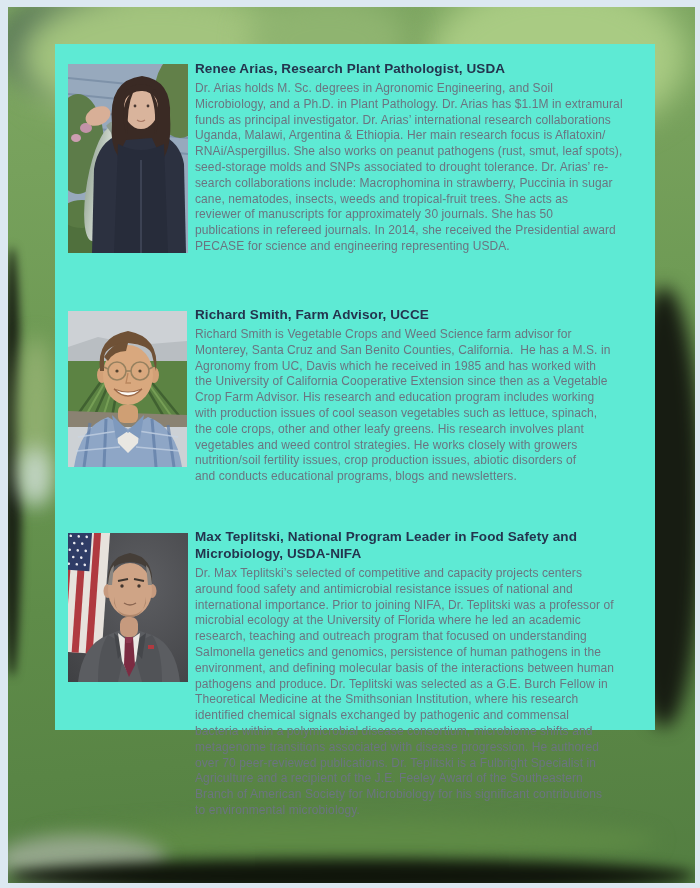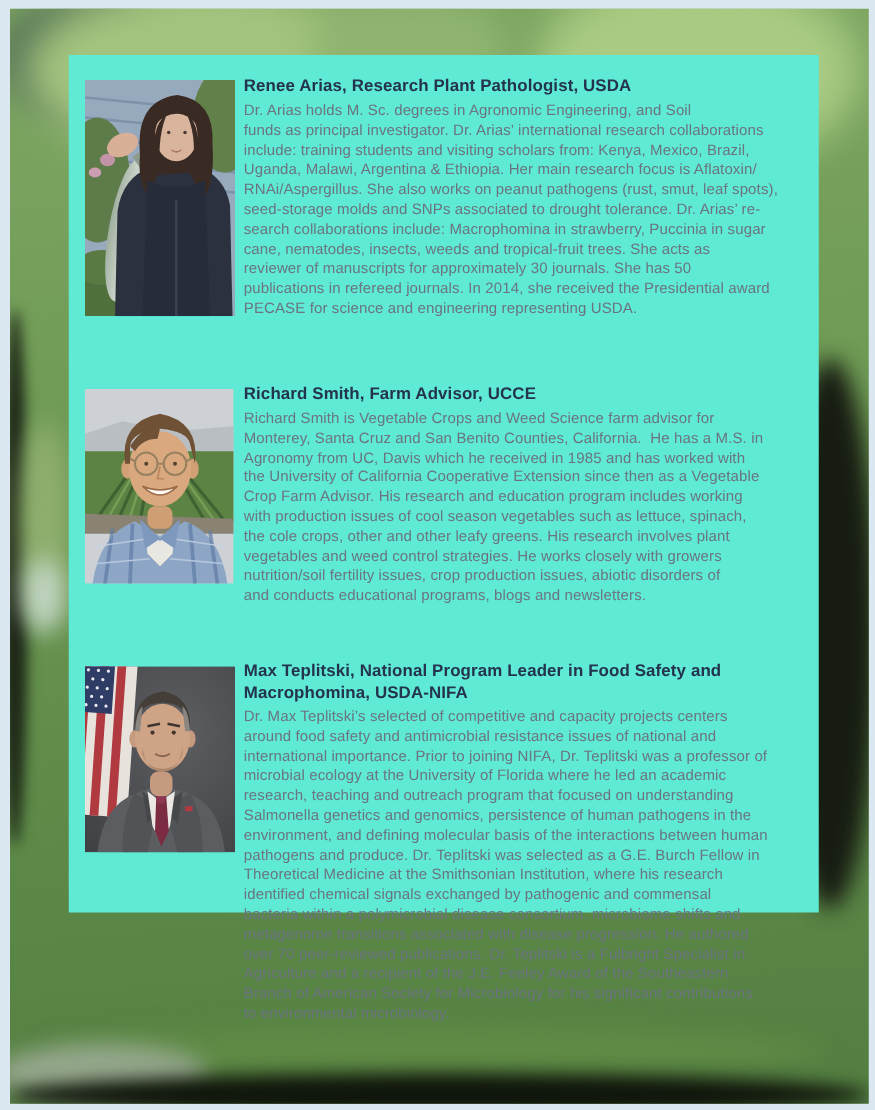--- a/index.html
+++ b/index.html
@@ -113,22 +113,22 @@
           <path d="M50,80 Q73,92 96,80 L100,189 L46,189 Z" fill="#272c3a"></path>
           <line x1="73" y1="96" x2="73" y2="189" stroke="#3c4253" stroke-width="2"></line>
         </svg>
       </div>
       <div class="bio-text">
         <div class="bio-heading">
             <div>Renee Arias, Research Plant Pathologist, USDA</div>
           </div>
         <div class="bio-body">
             <div>Dr. Arias holds M. Sc. degrees in Agronomic Engineering, and Soil</div>
+            <div>Microbiology, and a Ph.D. in Plant Pathology. Dr. Arias has $1.1M in extramural</div>
             <div>funds as principal investigator. Dr. Arias’ international research collaborations</div>
-            <div>include: training students and visiting scholars from: Kenya, Mexico, Brazil,</div>
             <div>Uganda, Malawi, Argentina &amp; Ethiopia. Her main research focus is Aflatoxin/</div>
             <div>RNAi/Aspergillus. She also works on peanut pathogens (rust, smut, leaf spots),</div>
             <div>seed-storage molds and SNPs associated to drought tolerance. Dr. Arias’ re-</div>
             <div>search collaborations include: Macrophomina in strawberry, Puccinia in sugar</div>
             <div>cane, nematodes, insects, weeds and tropical-fruit trees. She acts as</div>
             <div>reviewer of manuscripts for approximately 30 journals. She has 50</div>
             <div>publications in refereed journals. In 2014, she received the Presidential award</div>
             <div>PECASE for science and engineering representing USDA.</div>
           </div>
       </div>
@@ -263,21 +263,21 @@
           <path d="M66,46 L76,48" stroke="#3f362f" stroke-width="2" fill="none"></path>
           <circle cx="54" cy="53" r="1.7" fill="#42362e"></circle>
           <circle cx="71" cy="53" r="1.7" fill="#42362e"></circle>
           <path d="M56,70 Q62,74 68,70" stroke="#8a6550" stroke-width="1.4" fill="none"></path>
           <rect x="80" y="112" width="6" height="4" fill="#b03a40"></rect>
         </svg>
       </div>
       <div class="bio-text">
         <div class="bio-heading">
             <div>Max Teplitski, National Program Leader in Food Safety and</div>
-            <div>Macrophomina, USDA-NIFA</div>
+            <div>Microbiology, USDA-NIFA</div>
           </div>
         <div class="bio-body">
             <div>Dr. Max Teplitski’s selected of competitive and capacity projects centers</div>
             <div>around food safety and antimicrobial resistance issues of national and</div>
             <div>international importance. Prior to joining NIFA, Dr. Teplitski was a professor of</div>
             <div>microbial ecology at the University of Florida where he led an academic</div>
             <div>research, teaching and outreach program that focused on understanding</div>
             <div>Salmonella genetics and genomics, persistence of human pathogens in the</div>
             <div>environment, and defining molecular basis of the interactions between human</div>
             <div>pathogens and produce. Dr. Teplitski was selected as a G.E. Burch Fellow in</div>

